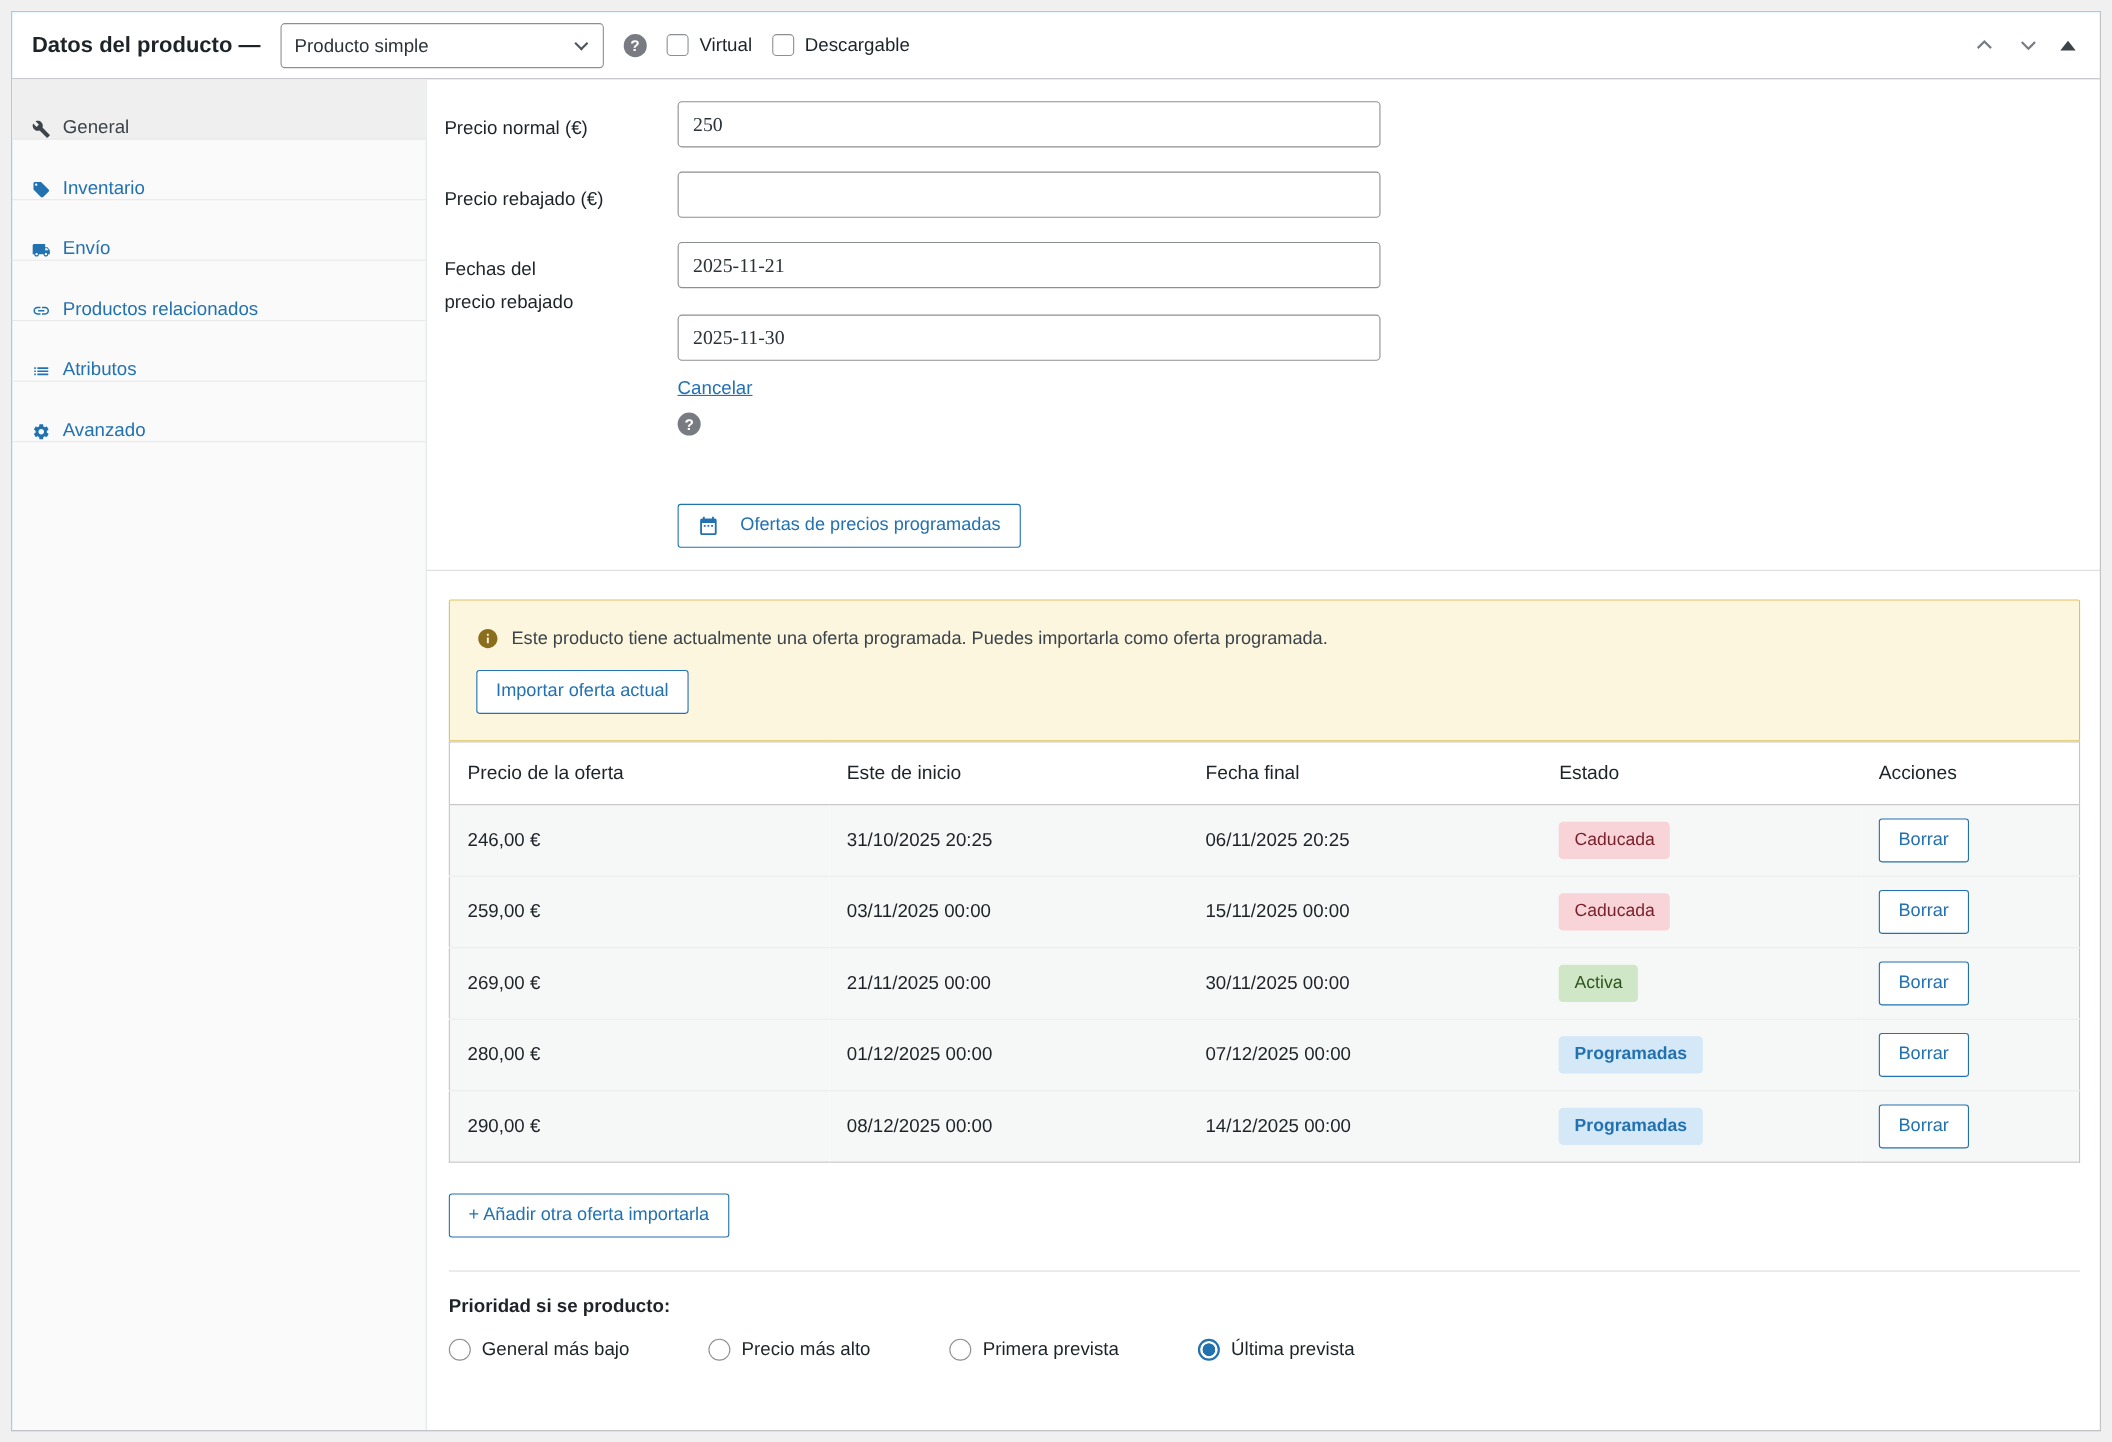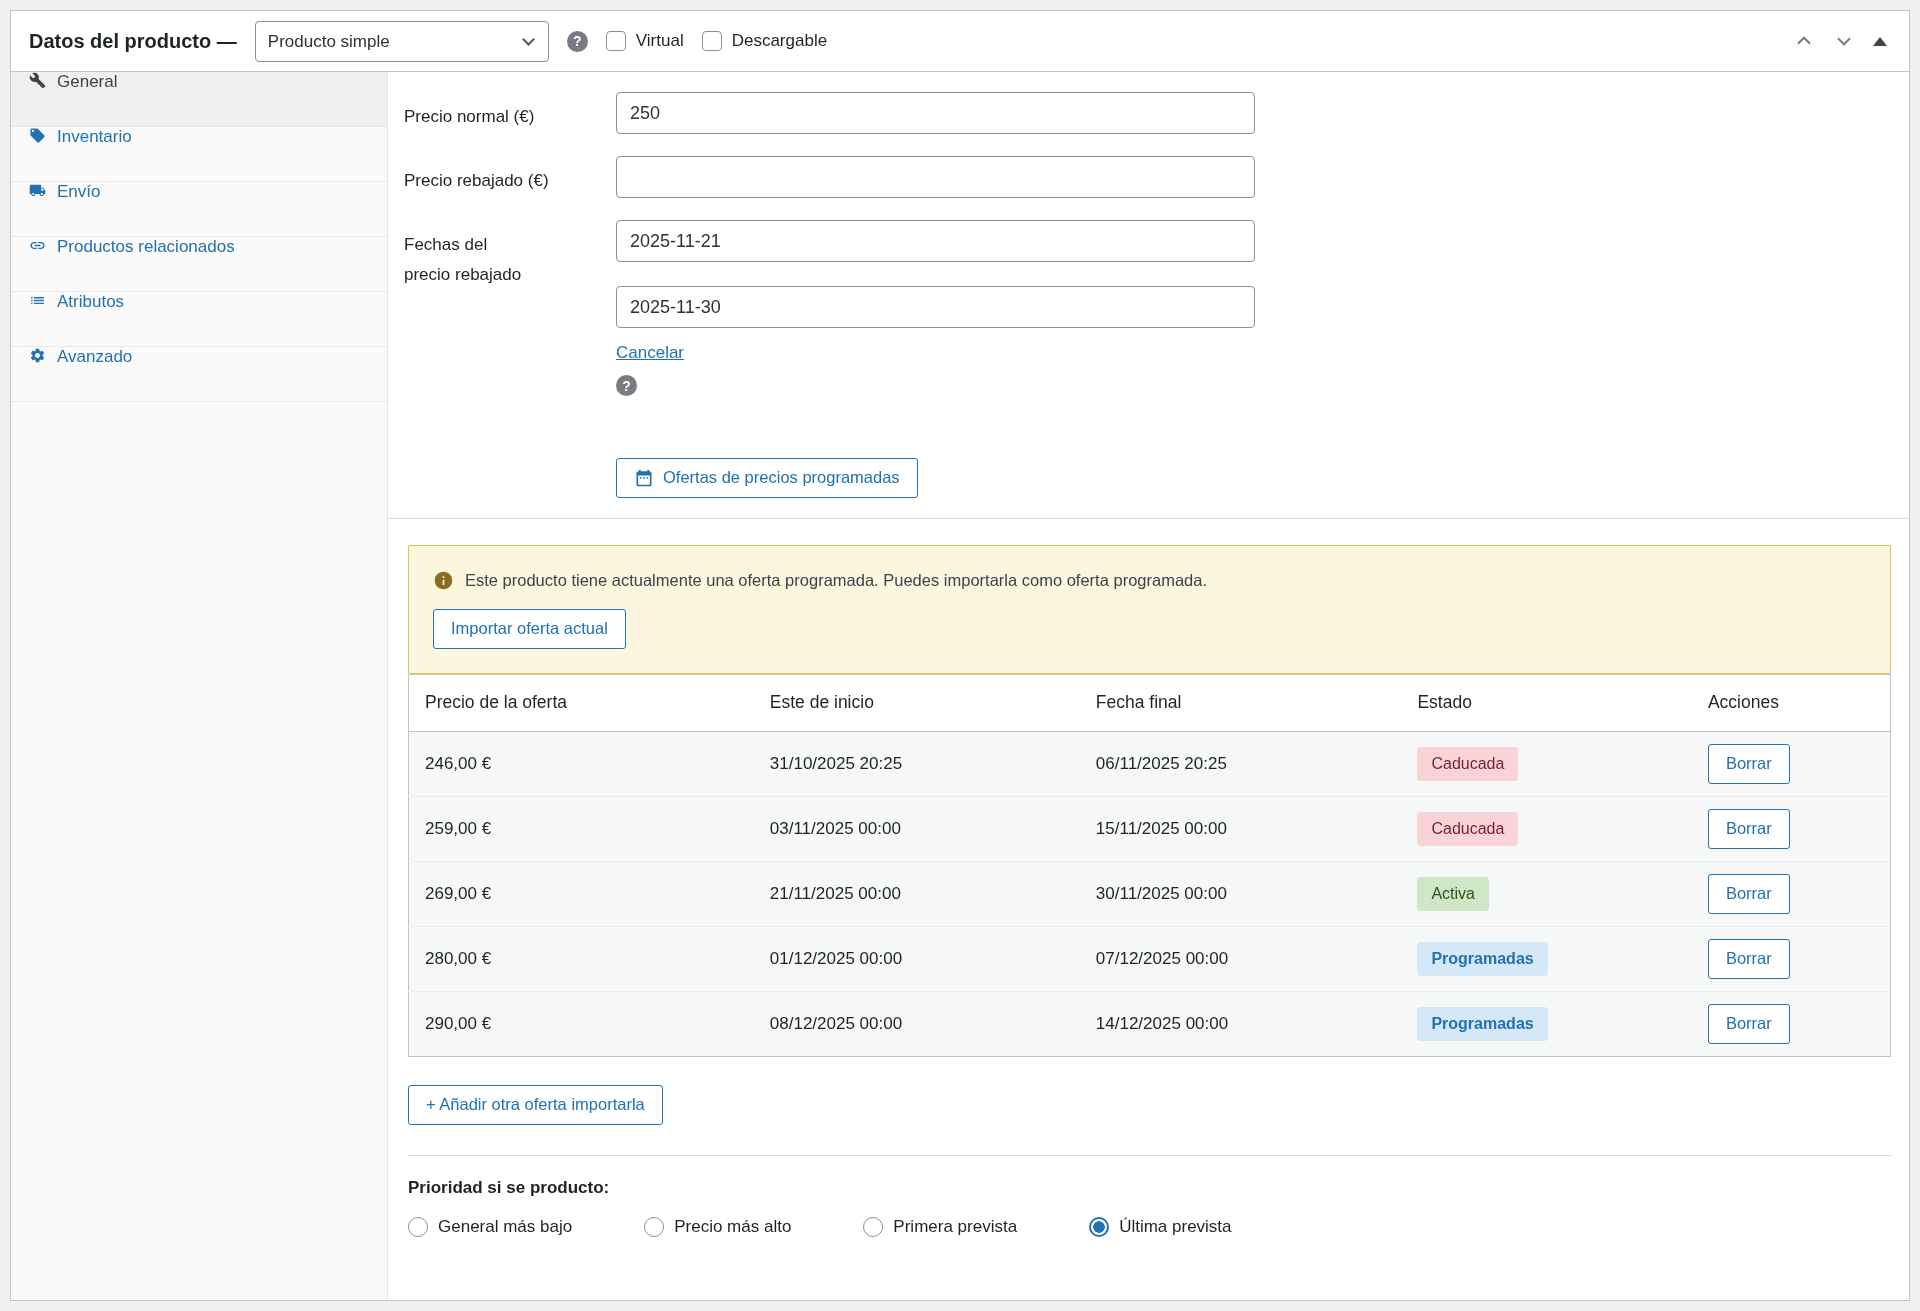--- a/index.html
+++ b/index.html
@@ -68,51 +68,51 @@
     border-bottom: 9px solid #3c434a;
   }
   
   .panel-body { display: flex; align-items: stretch; height: calc(100% - 61px); }
   .tabs {
     list-style: none; margin: 0; padding: 0;
     width: 377px; flex: 0 0 377px;
     background: #fafafa; border-right: 1px solid #e5e5e5;
   }
   .tab {
-    display: flex; align-items: flex-start; gap: 11px;
+    display: flex; align-items: flex-end; gap: 11px;
     height: 55px; padding: 0 18px;
     border-bottom: 1px solid #e8e8e8;
     color: #2271b1; cursor: pointer; font-size: 17px;
   }
   .tab svg { flex: 0 0 auto; fill: currentColor; }
   .tab.active { background: #efefef; color: #3c434a; }
   .main { flex: 1 1 auto; background: #fff; min-width: 0; }
   
   .general-fields { padding: 20px 0 20px 0; }
   .form-row { display: flex; padding-left: 16px; margin-bottom: 22px; }
   .form-label {
     width: 212px; flex: 0 0 212px;
     padding-top: 10px; font-size: 17px; color: #1d2327; line-height: 30px;
   }
   .form-label span { display: block; }
   .text-input {
     width: 639px; height: 42px;
     border: 1px solid #8c8f94; border-radius: 4px;
-    font-family: Liberation Sans, sans-serif; font-size: 18px; color: #2c3338;
+    font-family: Liberation Serif, serif; font-size: 18px; color: #2c3338;
     padding: 0 13px; background: #fff;
   }
   .dates-col { display: flex; flex-direction: column; }
   .dates-col .text-input + .text-input { margin-top: 24px; }
   .cancel-link {
     margin-top: 15px; color: #2271b1; text-decoration: underline;
     font-size: 17px; cursor: pointer; width: max-content;
   }
   .dates-col .help-tip { margin-top: 12px; }
   .btn-secondary {
-    display: inline-flex; align-items: center; gap: 9px;
+    display: inline-flex; align-items: center; gap: 19px;
     background: #fff; color: #2271b1;
     border: 1px solid #2271b1; border-radius: 3px;
     padding: 9px 17px; font-family: inherit; font-size: 16.5px;
     cursor: pointer; line-height: 1.2; white-space: nowrap;
   }
   .btn-secondary svg { fill: currentColor; }
   .schedule-btn-row { margin-top: 62px; padding-left: 228px; }
   
   .offers-section {
     border-top: 1px solid #dcdcde;

